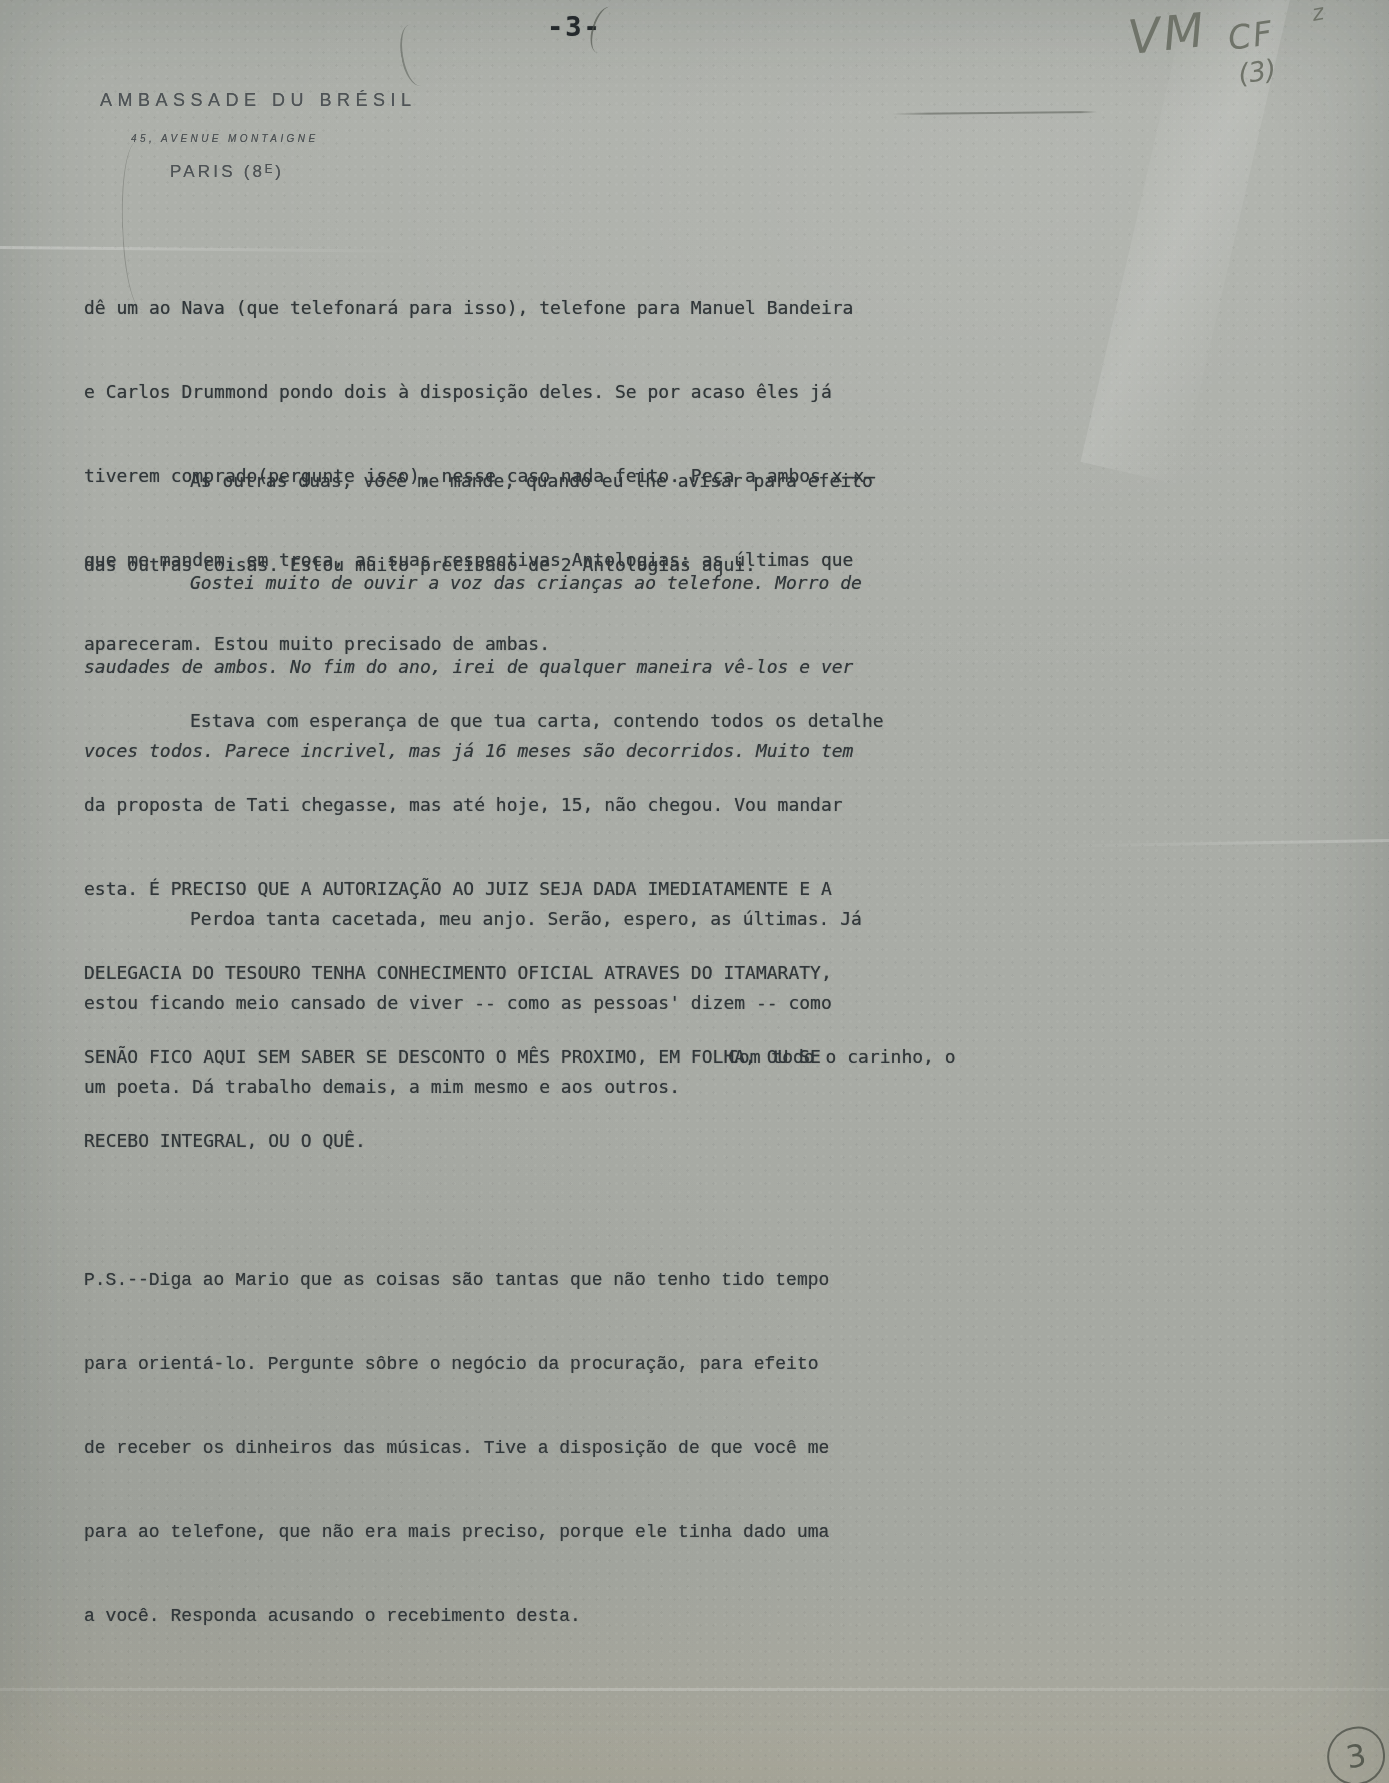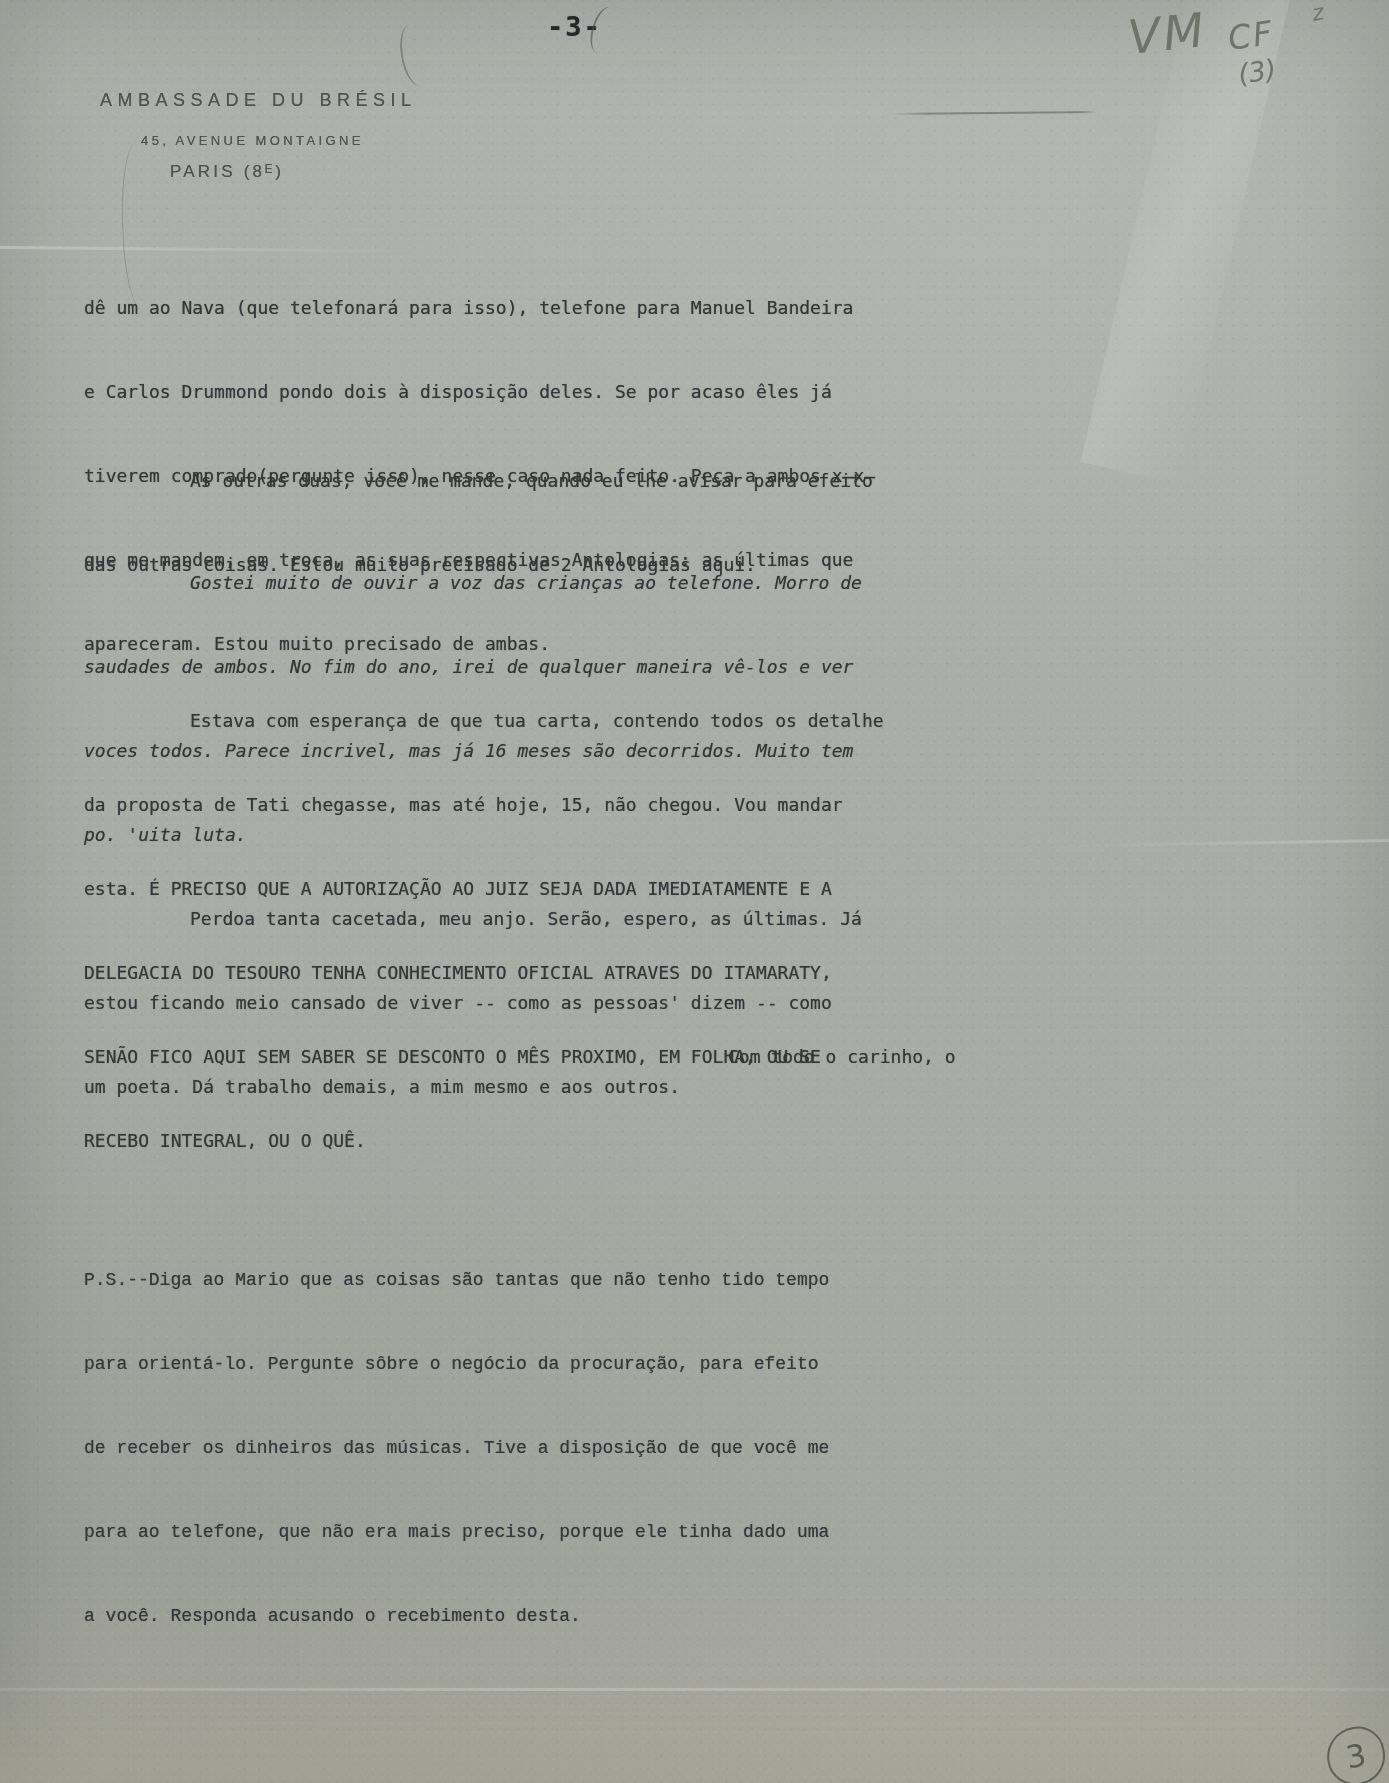--- a/index.html
+++ b/index.html
@@ -25,21 +25,21 @@
     text-shadow:0 0.4px 0.9px rgba(40,46,48,0.62);
   }
   .para { left:84px; }
   .line { height:28px; }
   .indent .line:first-child { text-indent:106px; }
   .pagenum { left:547px; top:13px; font-size:27px; font-weight:bold; color:#24292c; letter-spacing:2px; }
   .closing { left:728px; top:1043px; }
 
   .lh { position:absolute; font-family:"Liberation Sans","DejaVu Sans",sans-serif; color:#4e5356; text-shadow:0 0 0.6px rgba(70,75,78,0.8); }
   .lh1 { left:100px; top:90px;  font-size:18px; letter-spacing:5.5px; }
-  .lh2 { left:141px; top:133px; font-size:13px; letter-spacing:3.4px; }
+  .lh2 { left:131px; top:133px; font-size:10px; letter-spacing:3.4px;font-style:italic; }
   .lh3 { left:170px; top:162px; font-size:17px; letter-spacing:3.2px; }
 
   .pencil { position:absolute; color:#6f7369; font-family:"DejaVu Sans","Liberation Sans",sans-serif; font-style:italic; }
   .hw-initials { left:1128px; top:6px;  font-size:47px; transform:rotate(-6deg); letter-spacing:3px; }
   .hw-code     { left:1228px; top:16px; font-size:33px; transform:rotate(-8deg); letter-spacing:2px; }
   .hw-sup      { left:1312px; top:0px;  font-size:22px; transform:rotate(-10deg); }
   .hw-num      { left:1238px; top:56px; font-size:27px; transform:rotate(-9deg); }
 
   .circle3 {
     position:absolute; left:1327px; top:1727px; width:54px; height:54px;
@@ -107,21 +107,20 @@
 
   <div class="type para indent" style="top:411px;">
     <div class="line">As outras duas, você me mande, quando eu lhe avisar para efeito</div>
     <div class="line">das outras coisas. Estou muito precisado de 2 Antologias aqui.</div>
   </div>
 
   <div class="type para indent" style="top:513px;font-style:italic;">
     <div class="line">Gostei muito de ouvir a voz das crianças ao telefone. Morro de</div>
     <div class="line">saudades de ambos. No fim do ano, irei de qualquer maneira vê-los e ver</div>
     <div class="line">voces todos. Parece incrivel, mas já 16 meses são decorridos. Muito tem</div>
-    <div class="line">po. 'uita luta.</div>
   </div>
 
   <div class="type para indent" style="top:651px;">
     <div class="line">Estava com esperança de que tua carta, contendo todos os detalhe</div>
     <div class="line">da proposta de Tati chegasse, mas até hoje, 15, não chegou. Vou mandar</div>
     <div class="line">esta. É PRECISO QUE A AUTORIZAÇÃO AO JUIZ SEJA DADA IMEDIATAMENTE E A</div>
     <div class="line">DELEGACIA DO TESOURO TENHA CONHECIMENTO OFICIAL ATRAVES DO ITAMARATY,</div>
     <div class="line">SENÃO FICO AQUI SEM SABER SE DESCONTO O MÊS PROXIMO, EM FOLHA, OU SE</div>
     <div class="line">RECEBO INTEGRAL, OU O QUÊ.</div>
   </div>

